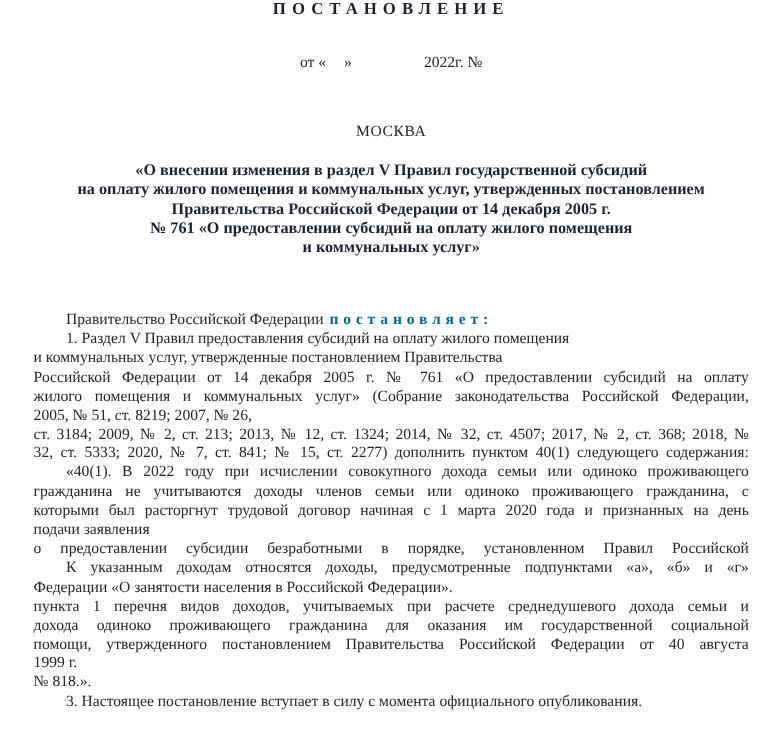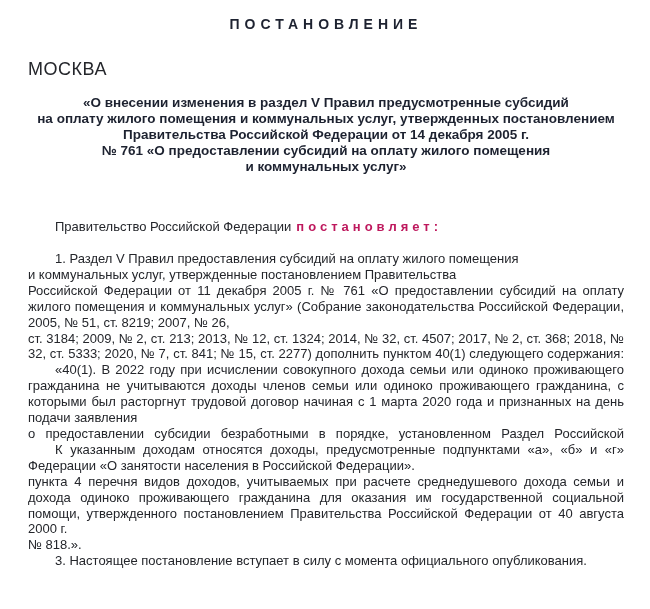--- a/index.html
+++ b/index.html
@@ -1,23 +1,23 @@
 <!DOCTYPE html>
 <html lang="ru"><head>
 <meta charset="utf-8">
 <style>
   html, body { margin: 0; padding: 0; background: #ffffff; }
   .page {
     position: relative;
     width: 650px;
     height: 609px;
     box-sizing: border-box;
-    padding: 16px 26px 0 28px;
+    padding: 0 26px 0 28px;
     background: #ffffff;
-    font-family: Liberation Sans, sans-serif;
+    font-family: Liberation Serif, serif;
     font-size: 13px;
     color: #24262b;
     overflow: hidden;
     border-radius: 22px;
   }
   .doc-title {
     text-align: center;
     font-weight: bold;
     font-size: 14px;
     line-height: 17px;
@@ -28,95 +28,100 @@
     margin-top: 27px;
     display: flex;
     justify-content: center;
     align-items: baseline;
     font-size: 13px;
     line-height: 16px;
   }
   .date-row .q-close { margin-left: 15px; }
   .date-row .year-no { margin-left: 60px; }
   .city {
-    margin-top: 28px;
-    text-align: left;
-    font-size: 18px;
+    margin-top: 40px;
+    text-align: center;
+    font-size: 13px;
     line-height: 17px;
     letter-spacing: 0.5px;
   }
   .subject { margin-top: 17px; }
   .subject-line {
     text-align: center;
     font-weight: bold;
     font-size: 13.5px;
     line-height: 16px;
     color: #1d2230;
   }
   .preamble {
     margin-top: 44px;
     line-height: 16px;
     text-indent: 27px;
   }
   .preamble .verb {
     font-weight: bold;
     letter-spacing: 4px;
     margin-left: 5px;
-    color: #be185d;
+    color: #0369a1;
   }
-  .body-text { margin-top: 16px; }
+  .body-text { }
   .bl {
     line-height: 15.9px;
     text-align: left;
     white-space: normal;
   }
   .bl.j {
     text-align: justify;
     text-align-last: justify;
   }
   .bl.ind { text-indent: 27px; }
 </style>
 </head>
 <body>
 
 <div class="page">
 
   <div class="doc-title">ПОСТАНОВЛЕНИЕ</div>
 
+  <div class="date-row">
+    <span class="q-open">от «</span>
+    <span class="q-close">»</span>
+    <span class="year-no">2022г. №</span>
+  </div>
 
   <div class="city">МОСКВА</div>
 
   <div class="subject">
-    <div class="subject-line">«О внесении изменения в раздел V Правил предусмотренные субсидий</div>
+    <div class="subject-line">«О внесении изменения в раздел V Правил государственной субсидий</div>
     <div class="subject-line">на оплату жилого помещения и коммунальных услуг, утвержденных постановлением</div>
     <div class="subject-line">Правительства Российской Федерации от 14 декабря 2005 г.</div>
     <div class="subject-line">№ 761 «О предоставлении субсидий на оплату жилого помещения</div>
     <div class="subject-line">и коммунальных услуг»</div>
   </div>
 
   <div class="preamble">
     <span>Правительство Российской Федерации</span><span class="verb">постановляет:</span>
   </div>
 
   <div class="body-text">
     <div class="bl ind">1. Раздел V Правил предоставления субсидий на оплату жилого помещения</div>
     <div class="bl">и коммунальных услуг, утвержденные постановлением Правительства</div>
-    <div class="bl j">Российской Федерации от 11 декабря 2005 г. № 761 «О предоставлении субсидий на оплату</div>
+    <div class="bl j">Российской Федерации от 14 декабря 2005 г. № 761 «О предоставлении субсидий на оплату</div>
     <div class="bl j">жилого помещения и коммунальных услуг» (Собрание законодательства Российской Федерации,</div>
     <div class="bl">2005, № 51, ст. 8219; 2007, № 26,</div>
     <div class="bl j">ст. 3184; 2009, № 2, ст. 213; 2013, № 12, ст. 1324; 2014, № 32, ст. 4507; 2017, № 2, ст. 368; 2018, №</div>
     <div class="bl j">32, ст. 5333; 2020, № 7, ст. 841; № 15, ст. 2277) дополнить пунктом 40(1) следующего содержания:</div>
     <div class="bl ind j">«40(1). В 2022 году при исчислении совокупного дохода семьи или одиноко проживающего</div>
     <div class="bl j">гражданина не учитываются доходы членов семьи или одиноко проживающего гражданина, с</div>
     <div class="bl j">которыми был расторгнут трудовой договор начиная с 1 марта 2020 года и признанных на день</div>
     <div class="bl">подачи заявления</div>
-    <div class="bl j">о предоставлении субсидии безработными в порядке, установленном Раздел Российской</div>
+    <div class="bl j">о предоставлении субсидии безработными в порядке, установленном Правил Российской</div>
     <div class="bl ind j">К указанным доходам относятся доходы, предусмотренные подпунктами «а», «б» и «г»</div>
     <div class="bl">Федерации «О занятости населения в Российской Федерации».</div>
-    <div class="bl j">пункта 4 перечня видов доходов, учитываемых при расчете среднедушевого дохода семьи и</div>
+    <div class="bl j">пункта 1 перечня видов доходов, учитываемых при расчете среднедушевого дохода семьи и</div>
     <div class="bl j">дохода одиноко проживающего гражданина для оказания им государственной социальной</div>
     <div class="bl j">помощи, утвержденного постановлением Правительства Российской Федерации от 40 августа</div>
-    <div class="bl">2000 г.</div>
+    <div class="bl">1999 г.</div>
     <div class="bl">№ 818.».</div>
     <div class="bl ind">3. Настоящее постановление вступает в силу с момента официального опубликования.</div>
   </div>
 
 </div>
 
 </body></html>

